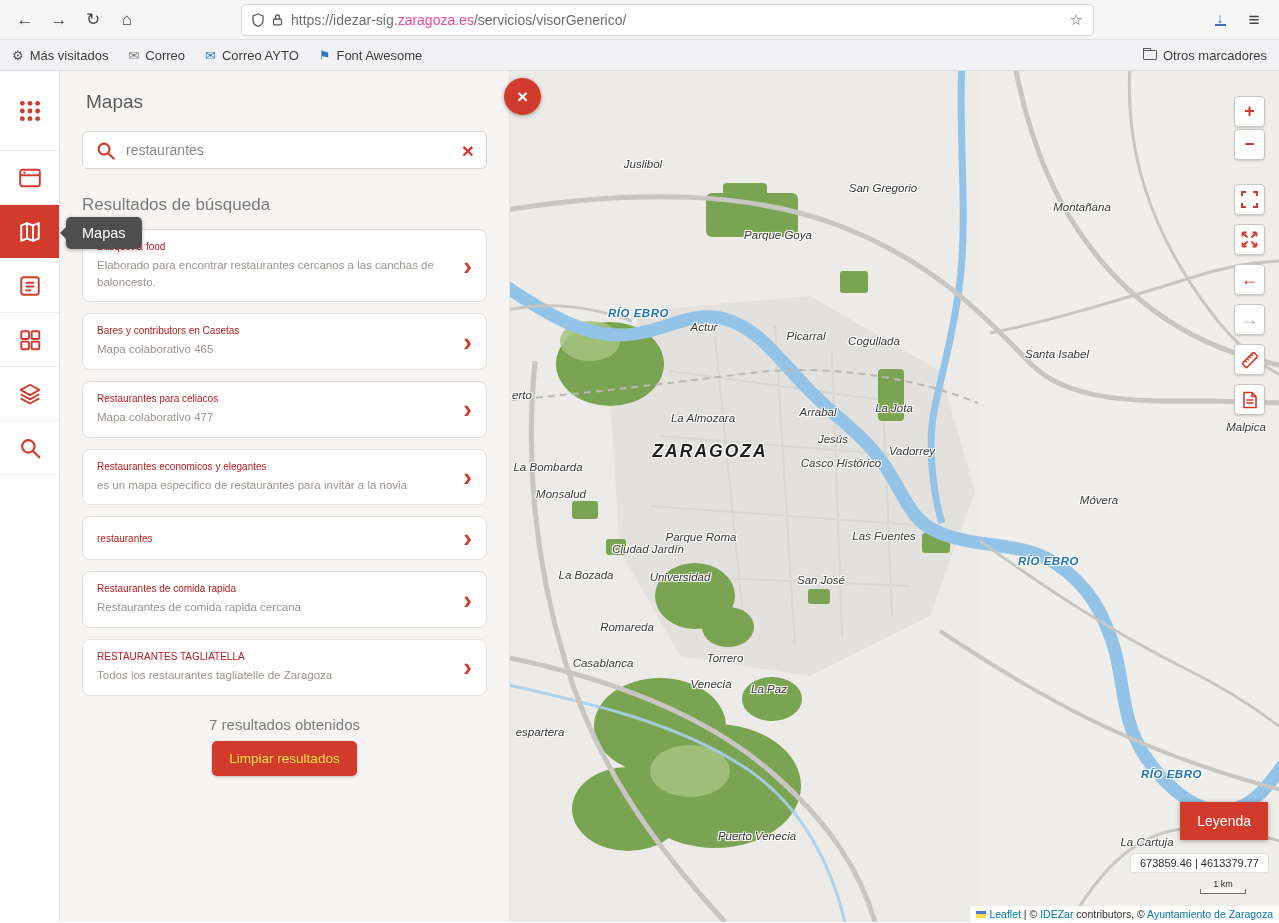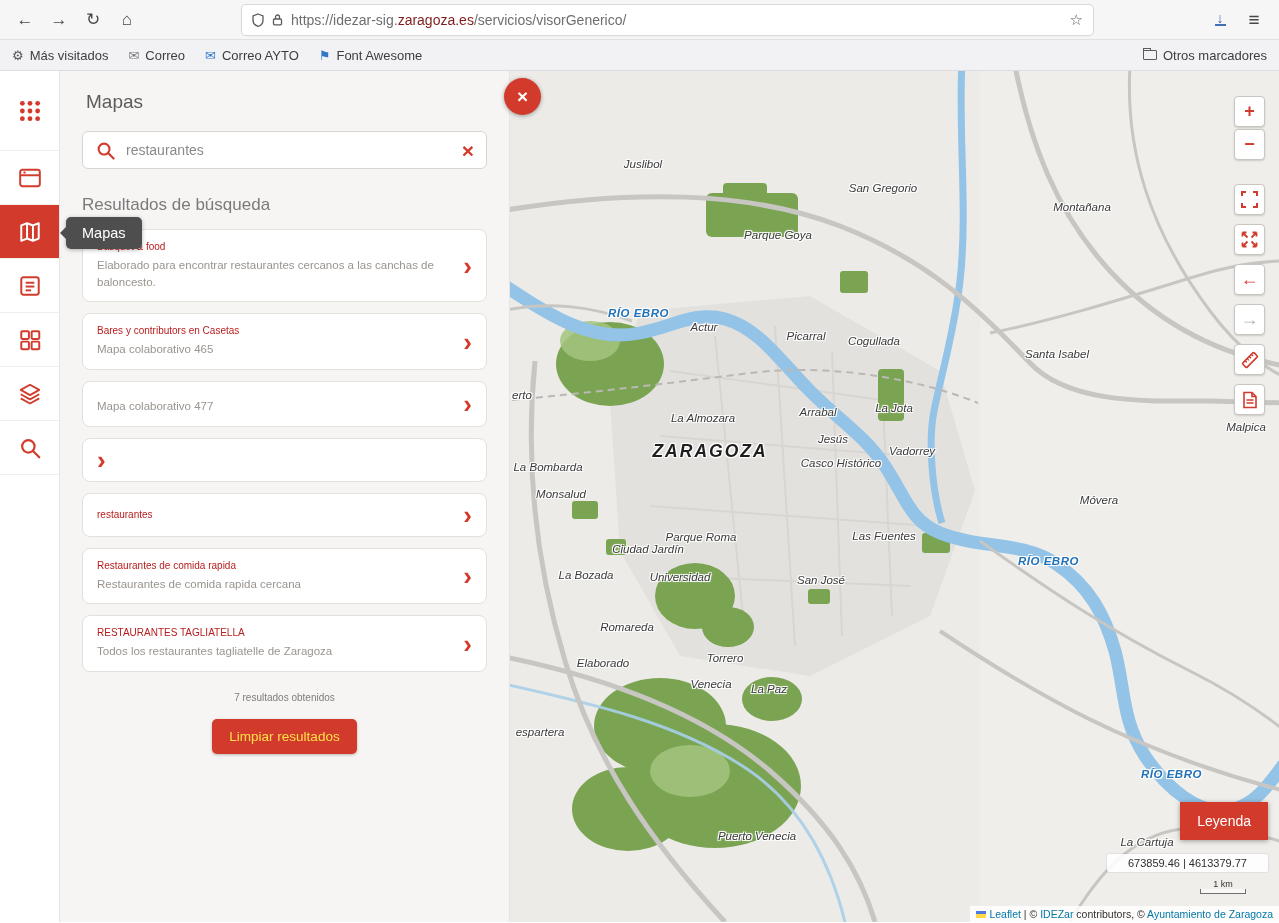--- a/index.html
+++ b/index.html
@@ -9,21 +9,21 @@
 
   
   .toolbar { height:40px; background:#f6f6f7; border-bottom:1px solid #e1e1e3;
              display:flex; align-items:center; padding:0 10px; gap:4px; }
   .nav-btn { width:30px; height:30px; display:flex; align-items:center; justify-content:center;
              font-size:17px; color:#474747; border-radius:4px; }
   .urlbar { flex:1; height:30px; margin:0 108px 0 96px; background:#fff; border-radius:4px;
             box-shadow:0 0 0 1px #d9d9dc, 0 1px 3px rgba(0,0,0,.06);
             display:flex; align-items:center; padding:0 10px; gap:8px; font-size:14px; color:#6e6e6e; }
   .url-text { flex:1; white-space:nowrap; overflow:hidden; }
-  .url-text .dom { color:#7f1d1d; }
+  .url-text .dom { color:#ec4899; }
   .star { font-size:15px; color:#5c5c5c; }
   .dl-icon { display:flex; flex-direction:column; align-items:center; color:#3f6fb5; line-height:10px; font-size:14px; }
   .dl-icon .tray { width:11px; border-bottom:2px solid #3f6fb5; margin-top:1px; }
   .menu-icon { font-size:19px; color:#474747; }
 
   .bookmarks { height:31px; background:#f2f2f4; border-bottom:1px solid #dcdcde;
                display:flex; align-items:center; padding:0 12px; gap:20px; font-size:13px; color:#3d3d3d; }
   .bm { display:flex; align-items:center; gap:6px; cursor:default; }
   .bm .ic { font-size:13px; }
   .spacer { flex:1; }
@@ -48,21 +48,21 @@
   .searchbox input { flex:1; border:none; outline:none; font-size:14px; color:#8a8a8a; background:transparent; font-family:inherit; }
   .clear-x { color:var(--accent); font-size:21px; font-weight:bold; line-height:1; cursor:pointer; }
   .results-heading { font-size:17px; color:#7b7b7b; font-weight:400; margin:26px 0 14px 0; }
   .card { background:#fff; border:1px solid #e3dfdb; border-radius:8px; padding:11px 14px;
           display:flex; align-items:center; justify-content:space-between; margin-bottom:11px; cursor:pointer; }
   .card-text { flex:1; padding-right:8px; }
   .card-title { font-size:10px; color:#b91c1c; }
   .card-desc { font-size:11.5px; color:#9a948f; margin-top:5px; line-height:1.45; }
   .card-desc:empty { display:none; }
   .chev { color:var(--accent); font-size:26px; font-weight:bold; line-height:20px; }
-  .results-count { text-align:center; font-size:10px; color:#7d7d7d; margin:20px 0 16px 0; }
+  .results-count { text-align:center; font-size:15px; color:#7d7d7d; margin:20px 0 8px 0; }
   .clear-btn { display:block; margin:0 auto; background:var(--accent); color:#fde047; border:none; border-radius:5px;
                font-size:13.5px; padding:10px 17px; font-family:inherit; cursor:pointer; box-shadow:0 1px 3px rgba(0,0,0,.25); }
 
   
   .tooltip { position:absolute; left:66px; top:146px; background:#4e4e4e; color:#fff; font-size:14.5px;
              padding:8px 16px; border-radius:5px; z-index:30; box-shadow:0 1px 4px rgba(0,0,0,.3); }
   .tooltip::before { content:""; position:absolute; left:-6px; top:50%; margin-top:-6px;
                      border-top:6px solid transparent; border-bottom:6px solid transparent; border-right:6px solid #4e4e4e; }
 
   
@@ -84,21 +84,21 @@
          display:flex; align-items:center; justify-content:center; margin-bottom:9px;
          font-size:18px; font-weight:bold; color:var(--accent); cursor:pointer; box-shadow:0 1px 2px rgba(0,0,0,.15); }
   .ctl.joined { margin-bottom:2px; }
   .ctl.gap { margin-bottom:24px; }
   .ctl.disabled { color:#b5b3b0; }
 
   .legend-btn { position:absolute; right:11px; bottom:82px; background:var(--accent); color:#fff; border:none;
                 border-radius:0; font-size:14px; padding:11px 17px; font-family:inherit; cursor:pointer;
                 box-shadow:0 1px 5px rgba(0,0,0,.35); z-index:20; }
   .coords { position:absolute; right:11px; bottom:50px; background:rgba(255,255,255,.88); color:#2e2e2e;
-            font-size:11px; padding:3px 21px; border-radius:2px; z-index:20; box-shadow:0 0 2px rgba(0,0,0,.2); }
+            font-size:11px; padding:3px 9px; border-radius:2px; z-index:20; box-shadow:0 0 2px rgba(0,0,0,.2); }
   .scalebar { position:absolute; right:33px; bottom:28px; z-index:20; font-size:9px; color:#333; text-align:center; }
   .scalebar .bar { width:46px; height:5px; border:1px solid #6f6f6f; border-top:none; background:rgba(255,255,255,.5); }
   .attribution { position:absolute; right:0; bottom:0; background:rgba(255,255,255,.82); font-size:10.5px; color:#333;
                  padding:2px 6px; z-index:20; white-space:nowrap; }
   .attribution a { color:#0078a8; text-decoration:none; }
   .ua-flag { display:inline-block; width:10px; height:7px; background:linear-gradient(#4c7be1 50%, #ffd948 50%); margin-right:3px; }
 </style>
 </head>
 <body style="--accent: #d23b2c;">
 
@@ -248,25 +248,30 @@
     </div>
     <div class="card">
       <div class="card-text">
           <div class="card-title">Bares y contributors en Casetas</div>
           <div class="card-desc">Mapa colaborativo 465</div>
         </div>
       <span class="chev">›</span>
     </div>
     <div class="card">
       <div class="card-text">
+          <div class="card-title">Restaurantes para celiacos</div>
           <div class="card-desc">Mapa colaborativo 477</div>
         </div>
       <span class="chev">›</span>
     </div>
     <div class="card">
+      <div class="card-text">
+          <div class="card-title">Restaurantes economicos y elegantes</div>
+          <div class="card-desc">es un mapa especifico de restaurantes para invitar a la novia</div>
+        </div>
       <span class="chev">›</span>
     </div>
     <div class="card">
       <div class="card-text">
           <div class="card-title">restaurantes</div>
         </div>
       <span class="chev">›</span>
     </div>
     <div class="card">
       <div class="card-text">
@@ -365,21 +370,21 @@
         <span class="mlabel town" style="left: 589px; top: 429px;">Móvera</span>
         <span class="mlabel town" style="left: 171px; top: 466px; margin-left: 20px;">Parque Roma</span>
         <span class="mlabel town" style="left: 374px; top: 465px;">Las Fuentes</span>
         <span class="mlabel town" style="left: 138px; top: 478px;">Ciudad Jardín</span>
         <span class="mlabel river" style="left: 533px; top: 490px;">RÍO EBRO</span>
         <span class="mlabel town" style="left: 76px; top: 504px;">La Bozada</span>
         <span class="mlabel town" style="left: 170px; top: 506px;">Universidad</span>
         <span class="mlabel town" style="left: 311px; top: 509px;">San José</span>
         <span class="mlabel town" style="left: 117px; top: 556px;">Romareda</span>
         <span class="mlabel town" style="left: 215px; top: 587px;">Torrero</span>
-        <span class="mlabel town" style="left: 93px; top: 592px;">Elaborado</span>
+        <span class="mlabel town" style="left: 93px; top: 592px;">Casablanca</span>
         <span class="mlabel town" style="left: 201px; top: 613px;">Venecia</span>
         <span class="mlabel town" style="left: 259px; top: 618px;">La Paz</span>
         <span class="mlabel town" style="left: 30px; top: 661px;">espartera</span>
         <span class="mlabel river" style="left: 656px; top: 703px;">RÍO EBRO</span>
         <span class="mlabel town" style="left: 247px; top: 765px;">Puerto Venecia</span>
         <span class="mlabel town" style="left: 637px; top: 771px;">La Cartuja</span>
       </div>
 
     <div class="map-controls">
       <div class="ctl joined">

